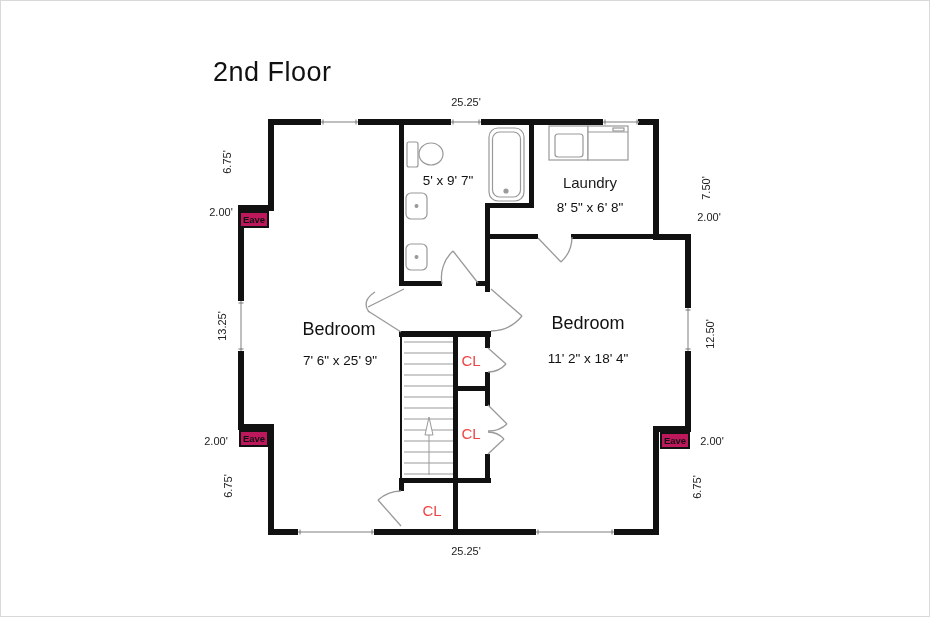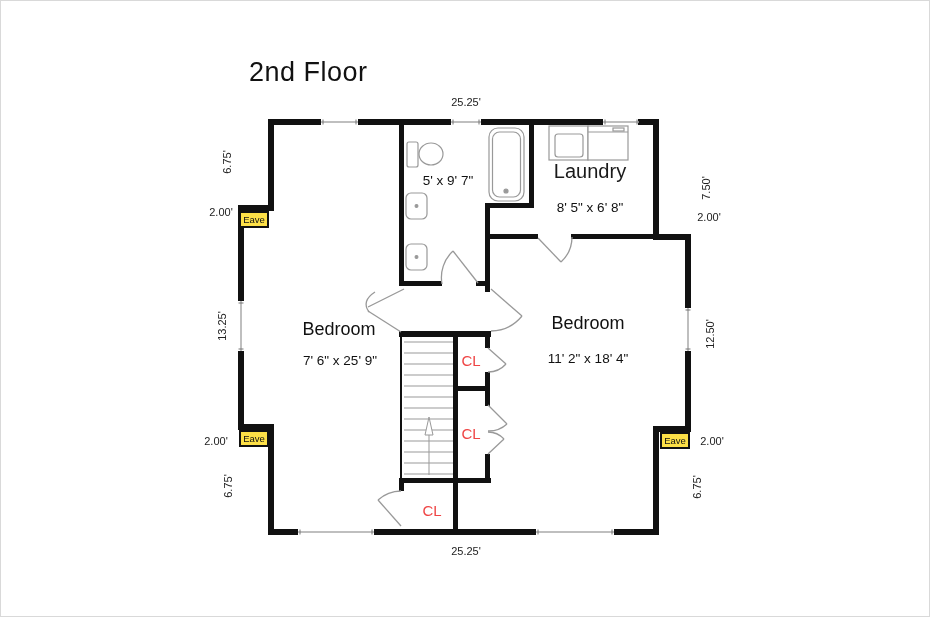--- a/index.html
+++ b/index.html
@@ -2,31 +2,31 @@
 <html><head>
 <meta charset="utf-8">
 <style>
   html,body{margin:0;padding:0;background:#fff;}
   .canvas{
     position:relative;width:930px;height:617px;background:#fff;
     border:1px solid #d9d9d9;box-sizing:border-box;overflow:hidden;
     font-family:"Liberation Sans", sans-serif;color:#1a1a1a;
   }
   .plan-svg{position:absolute;left:0;top:0;}
-  .title{position:absolute;left:212px;top:56px;font-size:27px;color:#111;letter-spacing:.5px;margin-left:36px;}
+  .title{position:absolute;left:212px;top:56px;font-size:27px;color:#111;letter-spacing:.5px;}
   .lbl{position:absolute;transform:translate(-50%,-50%);white-space:nowrap;line-height:1;}
   .rot{transform:translate(-50%,-50%) rotate(-90deg);}
   .dim{font-size:11px;color:#222;}
   .room-name{font-size:18px;color:#111;text-align:right;}
   .room-dim{font-size:13.5px;color:#111;}
   .cl{font-size:15px;color:#ef4444;}
   .eave{
     position:absolute;width:30px;height:17px;box-sizing:border-box;
-    border:2px solid #111;background:#fde047;font-size:9.5px;color:#111;
-    display:flex;align-items:center;justify-content:center;line-height:1;
+    border:2px solid #111;background:#be185d;font-size:9.5px;color:#111;
+    display:flex;align-items:center;justify-content:center;line-height:1;font-weight:bold;
   }
 </style>
 </head>
 <body>
 
 <div class="canvas">
 
   <svg class="plan-svg" width="930" height="617" viewBox="0 0 930 617">
 
     <g fill="#111">
@@ -197,21 +197,21 @@
   <div class="lbl dim" style="left:708px;top:216px">2.00'</div>
   <div class="lbl dim rot" style="left:709px;top:333px">12.50'</div>
   <div class="lbl dim" style="left:711px;top:440px">2.00'</div>
   <div class="lbl dim rot" style="left:696px;top:486px">6.75'</div>
 
   <div class="eave" style="left:238px;top:210px">Eave</div>
   <div class="eave" style="left:238px;top:429px">Eave</div>
   <div class="eave" style="left:659px;top:431px">Eave</div>
 
   <div class="lbl room-dim" style="left:447px;top:180px">5' x 9' 7"</div>
-  <div class="lbl" style="left:589px;top:170px;font-size:20px">Laundry</div>
+  <div class="lbl" style="left:589px;top:181px;font-size:15px">Laundry</div>
   <div class="lbl room-dim" style="left:589px;top:207px">8' 5" x 6' 8"</div>
   <div class="lbl room-name" style="left:338px;top:328px">Bedroom</div>
   <div class="lbl room-dim" style="left:339px;top:360px">7' 6" x 25' 9"</div>
   <div class="lbl room-name" style="left:587px;top:322px">Bedroom</div>
   <div class="lbl room-dim" style="left:587px;top:358px">11' 2" x 18' 4"</div>
   <div class="lbl cl" style="left:470px;top:359px">CL</div>
   <div class="lbl cl" style="left:470px;top:432px">CL</div>
   <div class="lbl cl" style="left:431px;top:509px">CL</div>
 
 </div>

